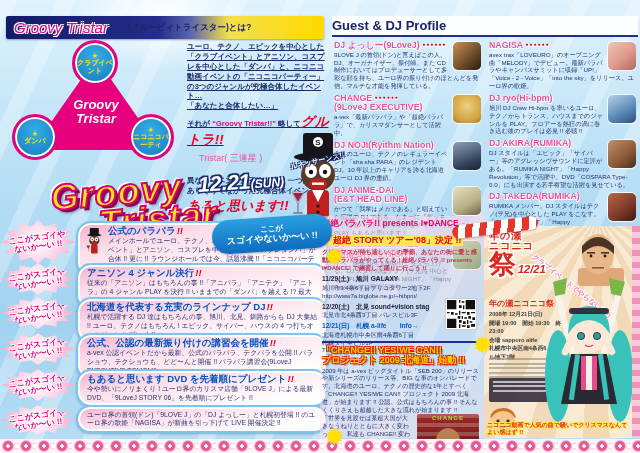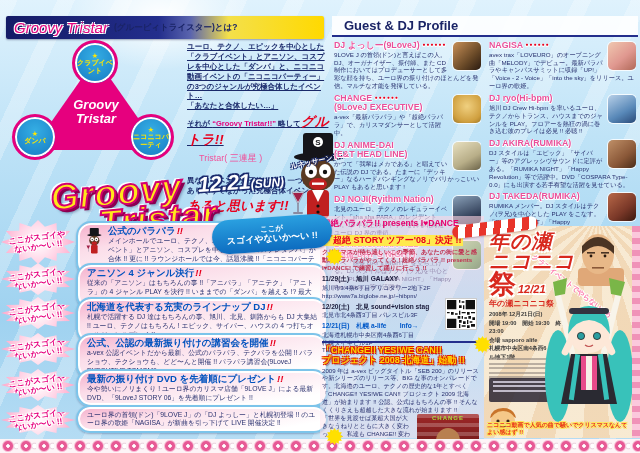--- a/index.html
+++ b/index.html
@@ -11,26 +11,26 @@
   .sun{position:absolute;left:70px;top:-40px;width:180px;height:110px;
        background:radial-gradient(closest-side,rgba(255,255,255,.95),rgba(255,255,255,0));}
 
   
   .lhead{position:absolute;left:6px;top:16px;width:318px;height:23px;border-radius:2px;
          display:flex;align-items:center;padding-left:8px;box-sizing:border-box;
          background:linear-gradient(90deg,#141b66 0%,#232e8c 48%,#5a64ae 58%,#f4e04a 70%,#ffd900 100%);
          box-shadow:0 1px 2px rgba(0,0,50,.35);}
   .lhead .t1{font-size:15px;font-weight:400;font-style:italic;color:#e6007e;letter-spacing:0;
              text-shadow:-1px -1px 0 #fff,1px -1px 0 #fff,-1px 1px 0 #fff,1px 1px 0 #fff;}
-  .lhead .t2{font-size:8.5px;font-weight:bold;color:#1a2466;margin-left:6px;white-space:nowrap;}
+  .lhead .t2{font-size:8.5px;font-weight:bold;color:#1a2466;margin-left:20px;white-space:nowrap;}
 
   
   .rhead{position:absolute;left:332px;top:16px;width:306px;height:21px;
          background:rgba(255,255,255,.88);border-bottom:2.5px solid #232e8c;
-         display:flex;align-items:center;padding-left:12px;box-sizing:border-box;}
+         display:flex;align-items:center;box-sizing:border-box;}
   .rhead span{font-size:13px;font-weight:bold;color:#1a2466;}
 
   
   .diagram{position:absolute;left:12px;top:40px;width:168px;height:124px;}
   .tri{position:absolute;left:14px;top:14px;width:140px;height:100px;background:#e6007e;
        clip-path:polygon(50% 4%,4% 96%,96% 96%);}
   .tri-center{position:absolute;left:0;top:58px;width:168px;text-align:center;color:#fff;
               font-style:italic;font-weight:bold;font-size:13px;line-height:1.05;}
   .node{position:absolute;width:46px;height:46px;border-radius:50%;
         background:radial-gradient(circle at 50% 35%,#35aee4,#1478c2);
@@ -142,21 +142,21 @@
   .obama .suit{position:absolute;left:12px;top:36px;width:38px;height:22px;background:#1c1c22;clip-path:polygon(0 100%,18% 0,82% 0,100% 100%);}
   .obama .shirt{position:absolute;left:27px;top:37px;width:8px;height:12px;background:#eee;clip-path:polygon(0 0,100% 0,50% 100%);}
   .obama .txt1{position:absolute;left:0;top:1px;width:100%;text-align:center;font-size:6px;font-weight:900;color:#aadc3c;letter-spacing:1px;}
 
   
   .poster{position:absolute;left:484px;top:226px;width:152px;height:212px;overflow:hidden;
           background:#f6e9d6;}
   .poster .prays{position:absolute;inset:0;background:repeating-conic-gradient(from 100deg at 75% -5%,#f8ead2 0 7deg,#f1d6b2 7deg 14deg);opacity:.85;}
   .ptitle{position:absolute;left:5px;top:5px;color:#d8281e;font-weight:900;line-height:1.0;
           text-shadow:-1.5px -1.5px 0 #fff,1.5px -1.5px 0 #fff,-1.5px 1.5px 0 #fff,1.5px 1.5px 0 #fff;}
-  .ptitle .l1,.ptitle .l2{font-size:20px;letter-spacing:1px;font-style:italic;}
+  .ptitle .l1,.ptitle .l2{font-size:10px;letter-spacing:1px;}
   .ptitle .l3row{display:flex;align-items:flex-end;}
   .ptitle .l3{font-size:27px;}
   .ptitle .l4{font-size:11px;font-style:italic;margin:0 0 3px 2px;}
   .psub{position:absolute;left:5px;top:72px;font-size:8px;font-weight:900;color:#d8281e;}
   .pinfo{position:absolute;left:5px;top:84px;width:84px;}
   .pinfo div{font-size:5.7px;color:#3a3a3a;font-weight:bold;line-height:1.5;}
   .pfine{position:absolute;left:5px;top:132px;width:72px;}
   .pfine i{display:block;height:2.2px;background:#9a8f85;opacity:.65;margin-bottom:2.4px;}
   .pcred{position:absolute;left:5px;top:152px;width:76px;height:24px;background:rgba(42,36,52,.85);border-radius:2px;padding:3px 4px;box-sizing:border-box;}
   .pcred i{display:block;height:1.8px;background:#ded8e8;opacity:.8;margin-bottom:2.6px;}
@@ -308,21 +308,21 @@
   </div>
   <div class="capsule" style="top:333px;min-height:30px;">
     <h3><span>公式、公認の最新振り付けの講習会を開催</span><span class="bang">!!</span></h3>
     <p>a-vex 公認イベントだから最新、公式のパラパラ、テクパラを公開 !! パラショウ、テクショウも、どど〜んと開催 !! パラパラ講習会(9LoveJ EXECUTIVE TOMOMI)</p>
   </div>
 
   <div class="burst" style="top:369px;height:32px;">
     <div><span>ここがスゴイや</span><br><span>ないか〜い !!</span></div>
   </div>
   <div class="capsule" style="top:369px;min-height:30px;">
-    <h3><span>最新の振り付け DVD を先着順にプレゼント</span><span class="bang">!!</span></h3>
+    <h3><span>もあると思います DVD を先着順にプレゼント</span><span class="bang">!!</span></h3>
     <p>今や勢いにノリまくり ! ユーロ界のカリスマ店舗「9LOVE J」による最新 DVD、「9LoveJ STORY 06」を先着順にプレゼント !!</p>
   </div>
 
   <div class="burst" style="top:405px;height:30px;">
     <div><span>ここがスゴイや</span><br><span>ないか〜い !!</span></div>
   </div>
   <div class="capsule" style="top:405px;min-height:28px;">
     <p>ユーロ界の首領(ドン)「9LOVE J」の「DJ よっしー」と札幌初登場 !! のユーロ界の歌姫「NAGISA」が新曲を引っ下げて LIVE 開催決定 !!</p>
   </div>
 
@@ -333,29 +333,29 @@
         <div class="nm"><span>DJ よっしー(9LoveJ)</span> <span class="dots">●●●●●●</span></div>
         <div class="bd">9LOVE J の首領(ドン)と言えばこの人。DJ、オーガナイザー、振付師、また CD 制作においてはプロデューサーとして多彩な顔を持ち、ユーロ界の振り付けのほとんどを発信。マルチな才能を発揮している。</div>
       </div>
       <div class="dj">
         <div class="ph ph2"></div>
         <div class="nm"><span>CHANGE</span> <span class="dots">●●●●●●</span></div>
         <div class="nm">(9LoveJ EXECUTIVE)</div>
         <div class="bd">a-vex「最新パラパラ」や「超絶パラパラ」で、カリスマダンサーとして活躍中。</div>
       </div>
       <div class="dj">
+        <div class="ph ph3"></div>
+        <div class="nm"><span>DJ NOJI(Ryithm Nation)</span></div>
+        <div class="bd">北見のユーロ、テクノのレギュラーイベント「sha sha PARA」のレジデント DJ。10 年以上のキャリアを誇る北海道ユーロ DJ 界の重鎮。</div>
+      </div>
+      <div class="dj">
         <div class="ph ph4"></div>
         <div class="nm"><span>DJ ANIME-DAI</span></div>
         <div class="nm">(E&amp;T HEAD LINE)</div>
         <div class="bd">かつて「我輩はメカである」と唱えていた伝説の DJ である。たまーに「デッキー」なるハードバンギングなノリでバリかっこいい PLAY もあると思います !</div>
-      </div>
-      <div class="dj">
-        <div class="ph ph3"></div>
-        <div class="nm"><span>DJ NOJI(Ryithm Nation)</span></div>
-        <div class="bd">北見のユーロ、テクノのレギュラーイベント「sha sha PARA」のレジデント DJ。10 年以上のキャリアを誇る北海道ユーロ DJ 界の重鎮。</div>
       </div>
       <div class="dj">
         <div class="ph ph5"></div>
         <div class="nm"><span>DJ AKACHARA-RED</span></div>
         <div class="nm">(胆振 DAY'S NIGHT)</div>
         <div class="bd">イベ「胆振 DAY's NIGHT」を立ち上げる。DJ スタイルはテクノ(ヲ兄)を中心とした PLAY。「RUMIKA NIGHT」「Happy Revolution」等で活躍中。</div>
       </div>
     </div>
     <div class="djcol c2">
       <div class="dj">
@@ -408,21 +408,21 @@
       <div class="dl">TEL:011-633-6633</div>
     </div>
     <svg class="qr" viewBox="0 0 21 21">
       <rect width="21" height="21" fill="#fff"></rect>
       <path fill="#111" d="M0,0h7v7h-7z M2,2h3v3h-3z M14,0h7v7h-7z M16,2h3v3h-3z M0,14h7v7h-7z M2,16h3v3h-3z M9,0h1v2h-1z M11,1h2v1h-2z M9,4h2v2h-2z M12,4h1v3h-1z M0,9h2v1h-2z M3,9h2v2h-2z M6,10h2v1h-2z M9,8h1v3h-1z M11,9h3v1h-3z M15,9h2v2h-2z M18,9h3v1h-3z M8,12h2v2h-2z M11,12h1v2h-1z M13,13h2v1h-2z M16,12h2v2h-2z M19,13h2v2h-2z M9,15h2v2h-2z M12,16h2v2h-2z M15,15h1v3h-1z M17,16h2v1h-2z M9,18h1v3h-1z M11,19h3v1h-3z M15,19h2v2h-2z M18,18h3v2h-3z"></path>
     </svg>
   </div>
 
   <div class="change">
     <div class="ct">「CHANGE!! YES!WE CAN!!</div>
-    <div class="ct">プロジェクト 2008 北海道」始動 !!</div>
+    <div class="ct">プロジェクト 2009 北海道」始動 !!</div>
     <div class="bd">2009 年は a-vex ビッグタイトル「SEB 200」のリリースや新シリーズのリリース等、BIG な事のオンパレードです。北海道のユーロ、テクノの歴史的な1年とすべく「CHANGE!! YES!WE CAN!! プロジェクト 2009 北海道」が始まります !! 公認、公式はもちろんの事 !! そんなくくりさえも超越した大きな流れが始まります !!</div>
     <div class="row">
       <div class="bd2">「世界を見渡せば某超大国が大きなうねりとともに大きく変わった今、私達も CHANGE!! 変わろうではないかぁぁぁぁぁ〜!!」(談:黒マ○○HS)っつー事で、みなさんお楽しみにぃぃぃぃ〜</div>
       <div class="obama">
         <div class="stripes"></div>
         <div class="face"></div>
         <div class="suit"></div>
         <div class="shirt"></div>
         <div class="txt1">CHANGE</div>
 

